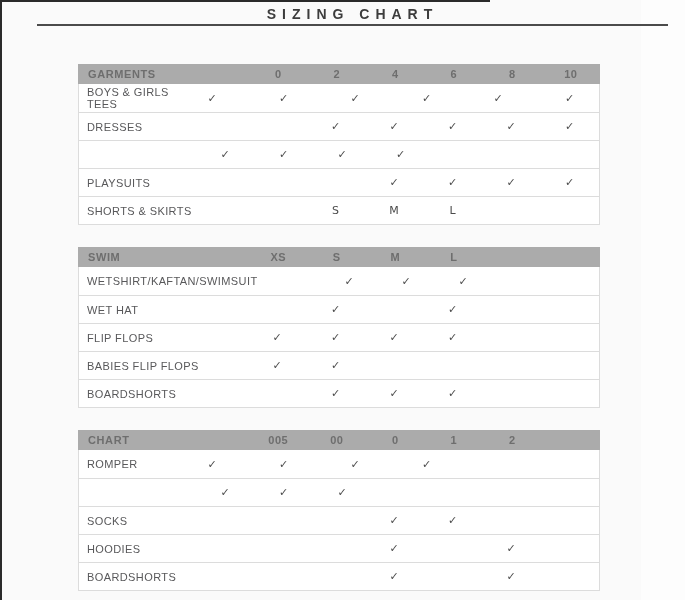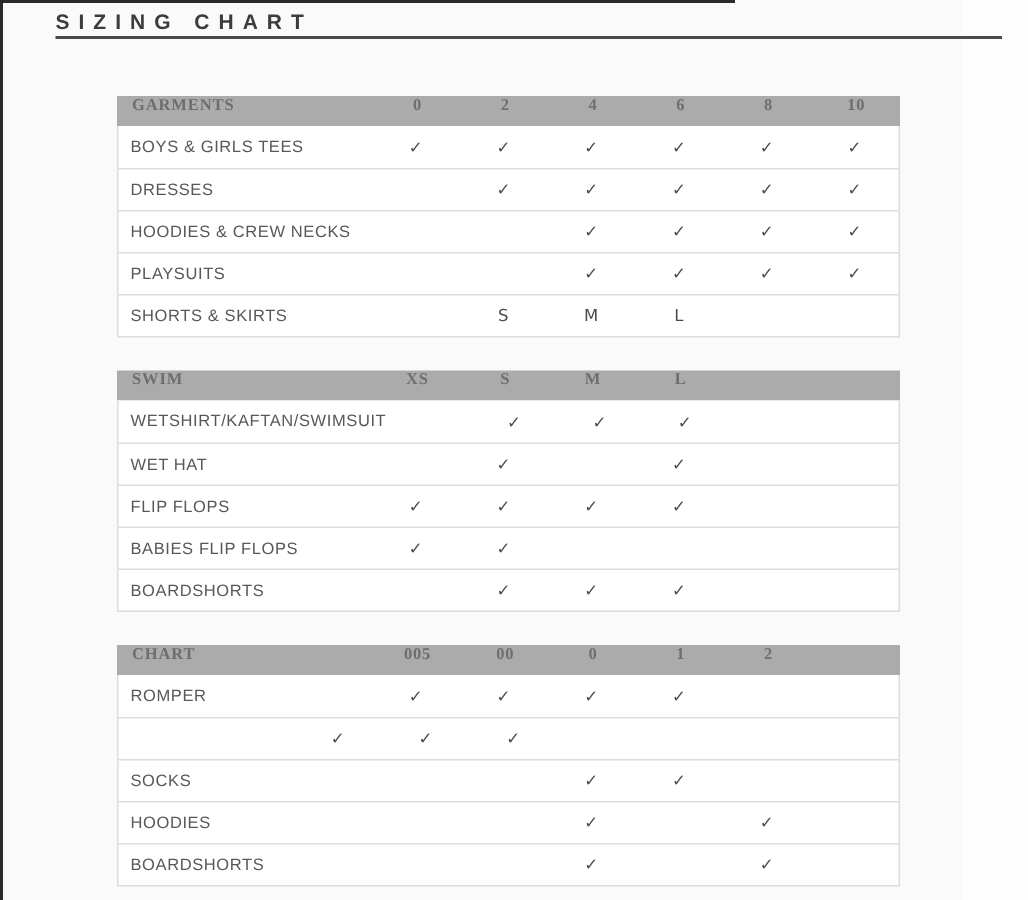--- a/index.html
+++ b/index.html
@@ -29,42 +29,41 @@
     position:relative;
     padding-top:6px;
     margin-left:37px;
     width:631px;
   }
   .page-title{
     font-size:14px;
     font-weight:600;
     letter-spacing:6px;
     color:var(--title);
-    text-align:left;
+    text-align:center;
     line-height:16px;
     padding-right:0px;
   }
   .title-rule{
     margin-top:2px;
     height:2px;
     background:var(--rule);
   }
   .tables{
     position:absolute;
     top:64px;
     left:78px;
     width:522px;
   }
   .size-table{margin:0 0 22px 0;}
   .thead{
     display:flex;
-    align-items:flex-start;
+    align-items:center;
     height:20px;
     background:var(--head-bg);
-    font-family:Liberation Serif, serif;
   }
   .thead .tname{
     flex:1;
     padding-left:10px;
     font-size:11px;
     font-weight:600;
     letter-spacing:0.6px;
     color:var(--head-text);
   }
   .thead .tcol{
@@ -79,21 +78,21 @@
     background:var(--row-bg);
     border:1px solid var(--border);
     border-top:none;
   }
   .trow{
     display:flex;
     align-items:center;
     height:28px;
     border-top:1px solid var(--border);
   }
-  .trow:first-child{border-top:none;}
+  .trow:first-child{border-top:none;gap:13px;}
   .trow .rlabel{
     flex:1;
     padding-left:8px;
     font-size:11px;
     letter-spacing:0.4px;
     color:var(--label);
   }
   .trow .cell{
     width:58.5px;
     text-align:center;
@@ -139,21 +138,20 @@
         <div class="trow">
           <span class="rlabel">DRESSES</span>
           <span class="cell"></span>
           <span class="cell">✓</span>
           <span class="cell">✓</span>
           <span class="cell">✓</span>
           <span class="cell">✓</span>
           <span class="cell">✓</span>
         </div>
         <div class="trow">
-          <span class="rlabel">HOODIES &amp; CREW NECKS</span>
           <span class="cell"></span>
           <span class="cell"></span>
           <span class="cell">✓</span>
           <span class="cell">✓</span>
           <span class="cell">✓</span>
           <span class="cell">✓</span>
         </div>
         <div class="trow">
           <span class="rlabel">PLAYSUITS</span>
           <span class="cell"></span>

